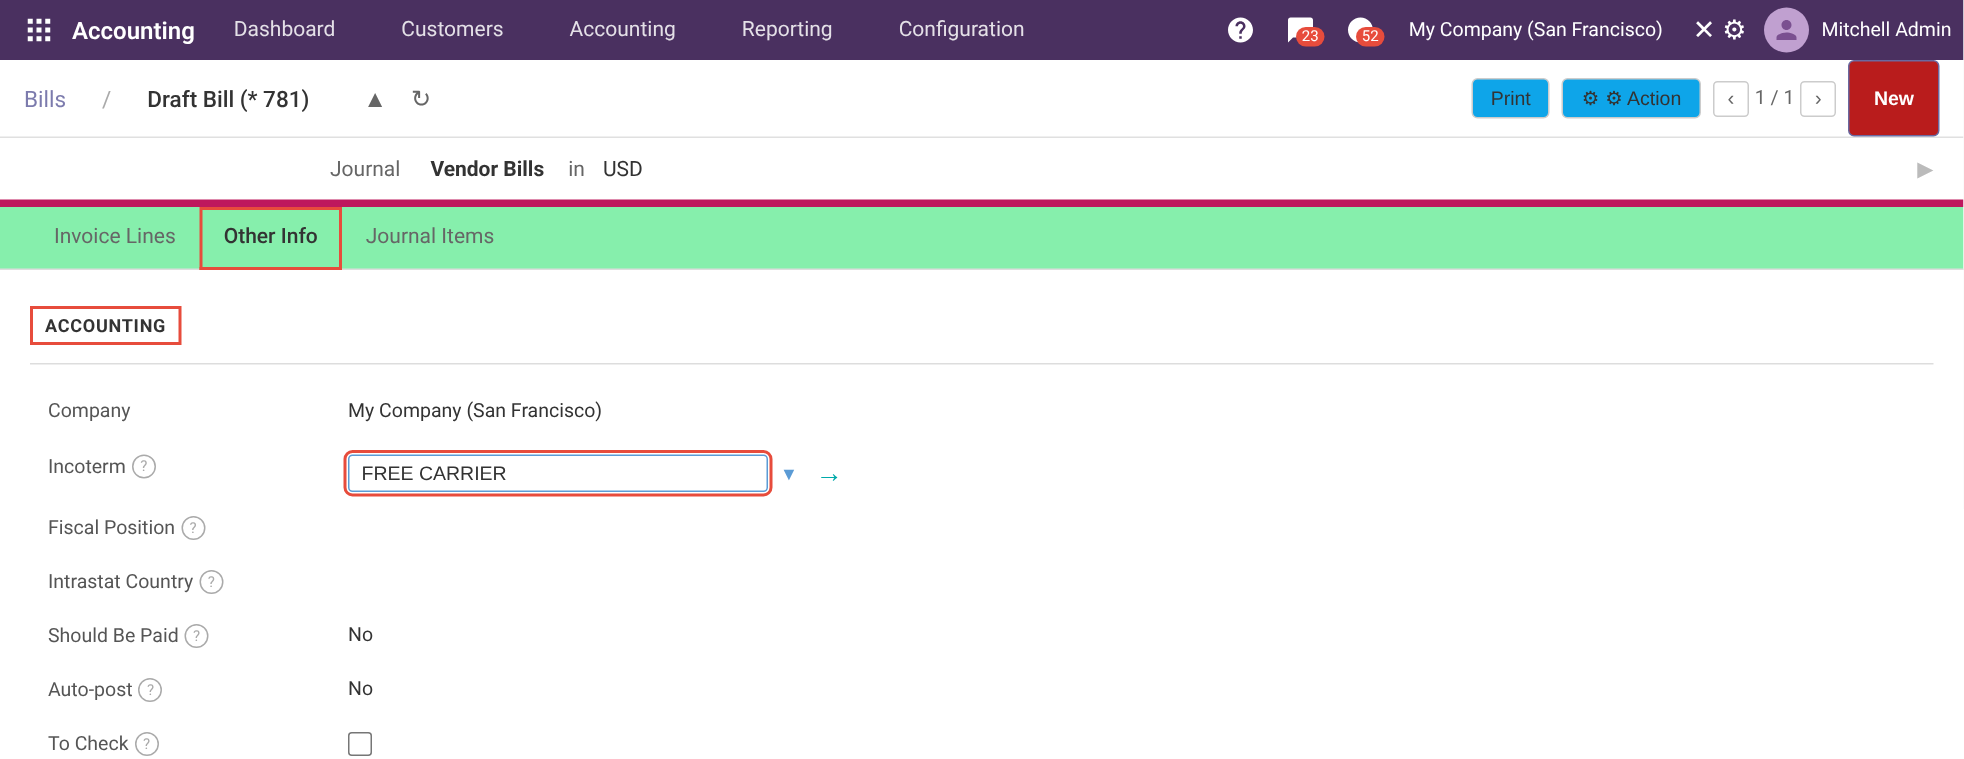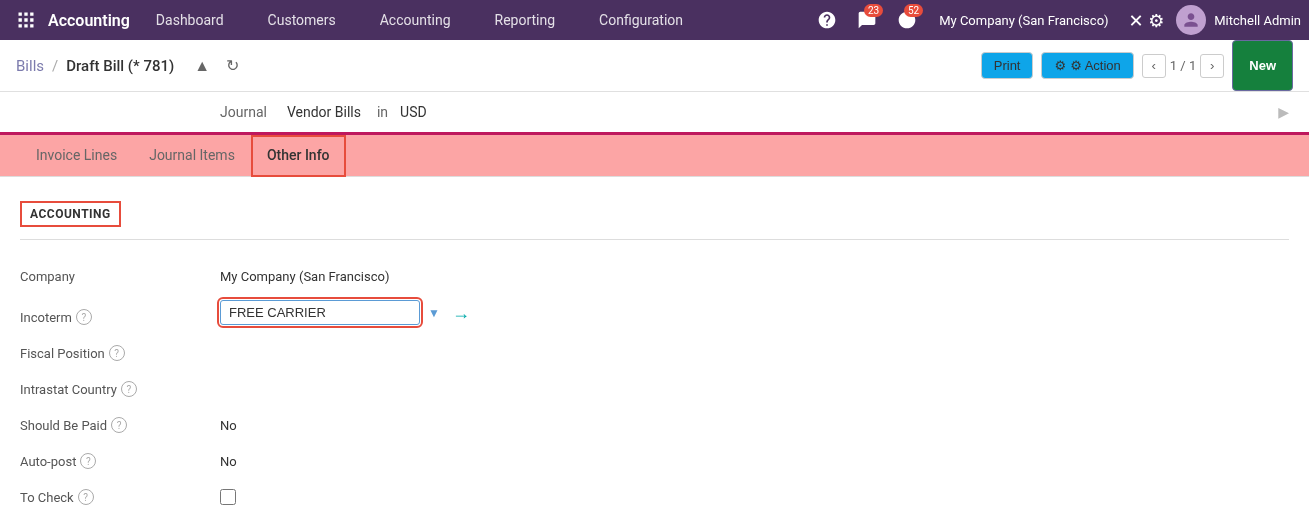--- a/index.html
+++ b/index.html
@@ -43,21 +43,21 @@
       display: flex; align-items: center; justify-content: center;
       cursor: pointer; color: white; position: relative;
     }
     .nav-badge {
       background: #e74c3c;
       color: white;
       font-size: 10px;
       border-radius: 10px;
       padding: 1px 4px;
       position: absolute;
-      top: 0; right: 0px;
+      top: 14px; right: 0px;
       min-width: 16px;
       text-align: center;
     }
     .nav-company {
       color: white;
       font-size: 13px;
       padding: 0 8px;
       cursor: pointer;
     }
     .nav-user-icon {
@@ -81,21 +81,21 @@
     }
 
     
     .breadcrumb-bar {
       background: white;
       height: 52px;
       display: flex;
       align-items: center;
       padding: 0 16px;
       border-bottom: 1px solid #e0e0e0;
-      gap: 8px;
+      gap: 24px;
     }
     .breadcrumb-text {
       font-size: 15px;
       color: #7c7bad;
       cursor: pointer;
     }
     .breadcrumb-sep { color: #aaa; font-size: 15px; }
     .breadcrumb-current { font-size: 15px; color: #333; font-weight: 500; }
     .breadcrumb-icons { display: flex; gap: 8px; margin-left: 8px; }
     .breadcrumb-icon-btn {
@@ -112,21 +112,21 @@
       background: #0ea5e9;
       border: 1px solid #ccc;
       border-radius: 4px;
       padding: 5px 12px;
       font-size: 13px;
       cursor: pointer;
       color: #333;
       display: flex; align-items: center; gap: 4px;
     }
     .btn-primary {
-      background: #15803d;
+      background: #b91c1c;
       border: 1px solid #6a69a0;
       border-radius: 4px;
       padding: 17px 16px;
       font-size: 13px;
       cursor: pointer;
       color: white;
       font-weight: 600;
     }
     .pager {
       display: flex; align-items: center; gap: 4px;
@@ -146,35 +146,35 @@
       background: white;
       margin: 0;
       padding: 0;
     }
 
     
     .journal-row {
       display: flex;
       align-items: center;
       padding: 12px 20px;
-      border-bottom: 3px solid #be185d;
+      border-bottom: 5px solid #be185d;
       gap: 8px;
     }
     .journal-label { font-size: 14px; color: #666; margin-left: 200px; }
-    .journal-value { font-size: 14px; color: #333; margin-left: 12px; font-weight: 400; }
+    .journal-value { font-size: 14px; color: #333; margin-left: 12px; font-weight: 700; }
     .journal-in { font-size: 14px; color: #666; margin-left: 8px; }
     .journal-currency { font-size: 14px; color: #333; margin-left: 4px; }
     .scroll-indicator { margin-left: auto; color: #bbb; }
 
     
     .tabs-bar {
       display: flex;
       padding: 0 20px;
       border-bottom: 1px solid #ddd;
-      background: #fca5a5;
+      background: #86efac;
     }
     .tab {
       padding: 12px 16px;
       font-size: 14px;
       color: #666;
       cursor: pointer;
       border-bottom: 2px solid transparent;
       margin-bottom: -1px;
     }
     .tab.active {
@@ -204,23 +204,24 @@
     }
     .section-divider {
       border: none;
       border-top: 1px solid #ddd;
       margin-bottom: 16px;
     }
 
     
     .form-row {
       display: flex;
-      align-items: flex-end;
+      align-items: flex-start;
       padding: 8px 0;
       min-height: 36px;
+      margin-left: 12px;
     }
     .form-label {
       width: 200px;
       font-size: 13px;
       color: #555;
       display: flex;
       align-items: center;
       gap: 4px;
     }
     .form-help {
@@ -240,21 +241,21 @@
     .form-input-wrapper {
       display: flex;
       align-items: center;
       gap: 4px;
     }
     .form-input {
       border: 1px solid #5b9bd5;
       border-radius: 3px;
       padding: 4px 8px;
       font-size: 13px;
-      width: 200px;
+      width: 280px;
       outline: none;
       color: #333;
       outline: 2px solid #e74c3c;
       outline-offset: 1px;
     }
     .dropdown-arrow {
       color: #5b9bd5;
       font-size: 12px;
       padding: 0 4px;
       cursor: pointer;
@@ -345,22 +346,22 @@
   <div class="journal-row">
     <span class="journal-label">Journal</span>
     <span class="journal-value">Vendor Bills</span>
     <span class="journal-in">in</span>
     <span class="journal-currency">USD</span>
     <span class="scroll-indicator">▶</span>
   </div>
 
   <div class="tabs-bar">
     <div class="tab">Invoice Lines</div>
+    <div class="tab active">Other Info</div>
     <div class="tab">Journal Items</div>
-    <div class="tab active">Other Info</div>
   </div>
 
   <div class="tab-content">
 
     <div>
       <div class="section-header">ACCOUNTING</div>
       <hr class="section-divider">
 
       
       <div class="form-row">

